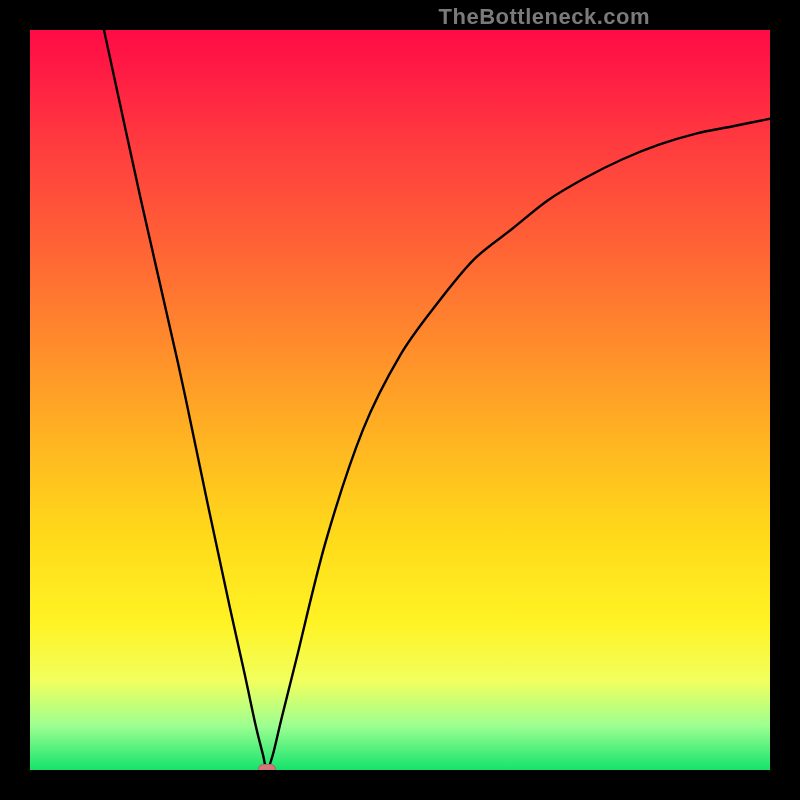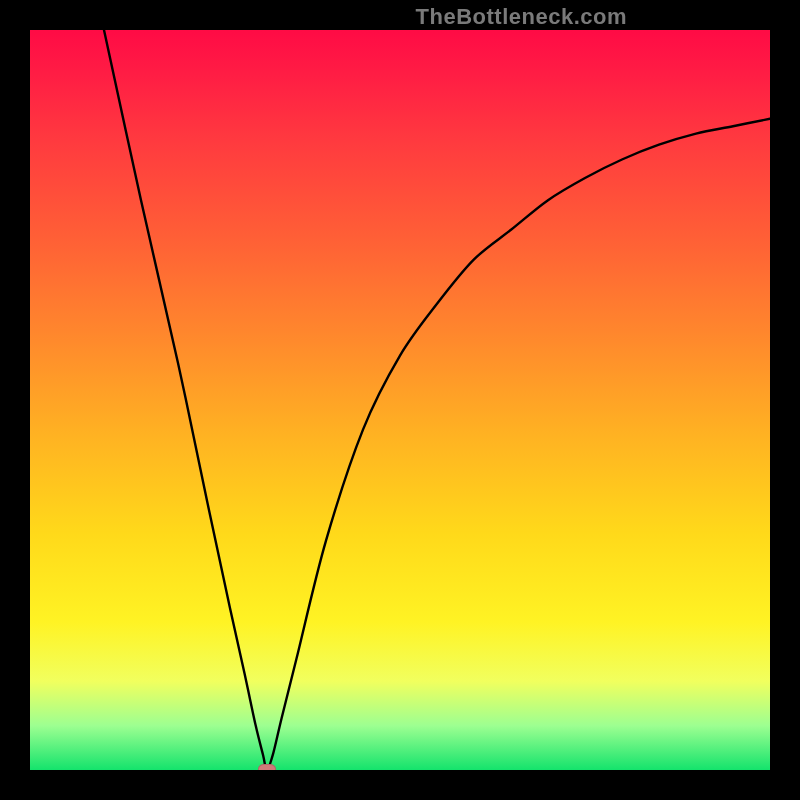--- a/index.html
+++ b/index.html
@@ -9,20 +9,21 @@
     height: 800px;
     background: #000;
     overflow: hidden;
     font-family: Arial, Helvetica, sans-serif;
   }
   .frame {
     position: relative;
     width: 637px;
     height: 800px;
     background: #000;
+    padding-left: 23px;
   }
   .watermark {
     position: absolute;
     top: 4px;
     right: 10px;
     color: #7a7a7a;
     font-size: 22px;
     font-weight: 600;
     letter-spacing: 0.5px;
     z-index: 10;

